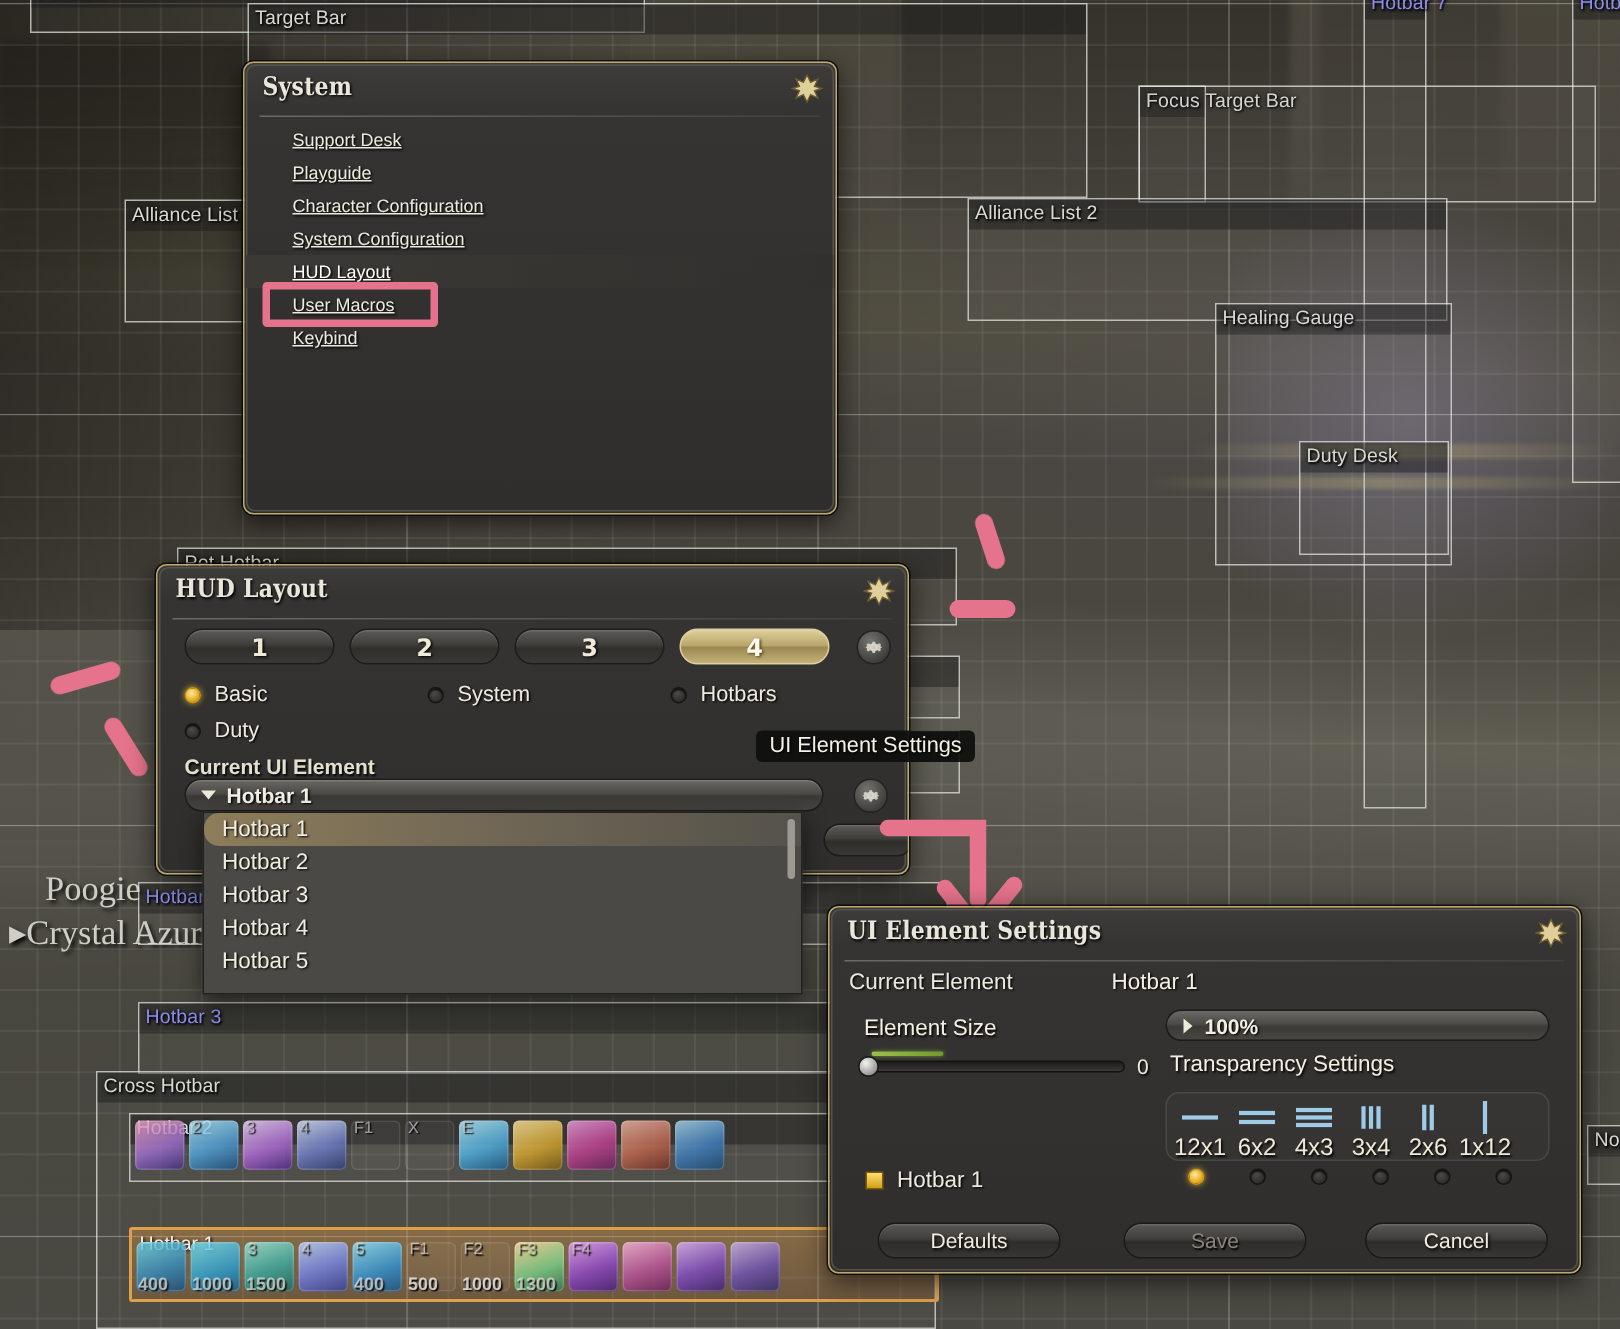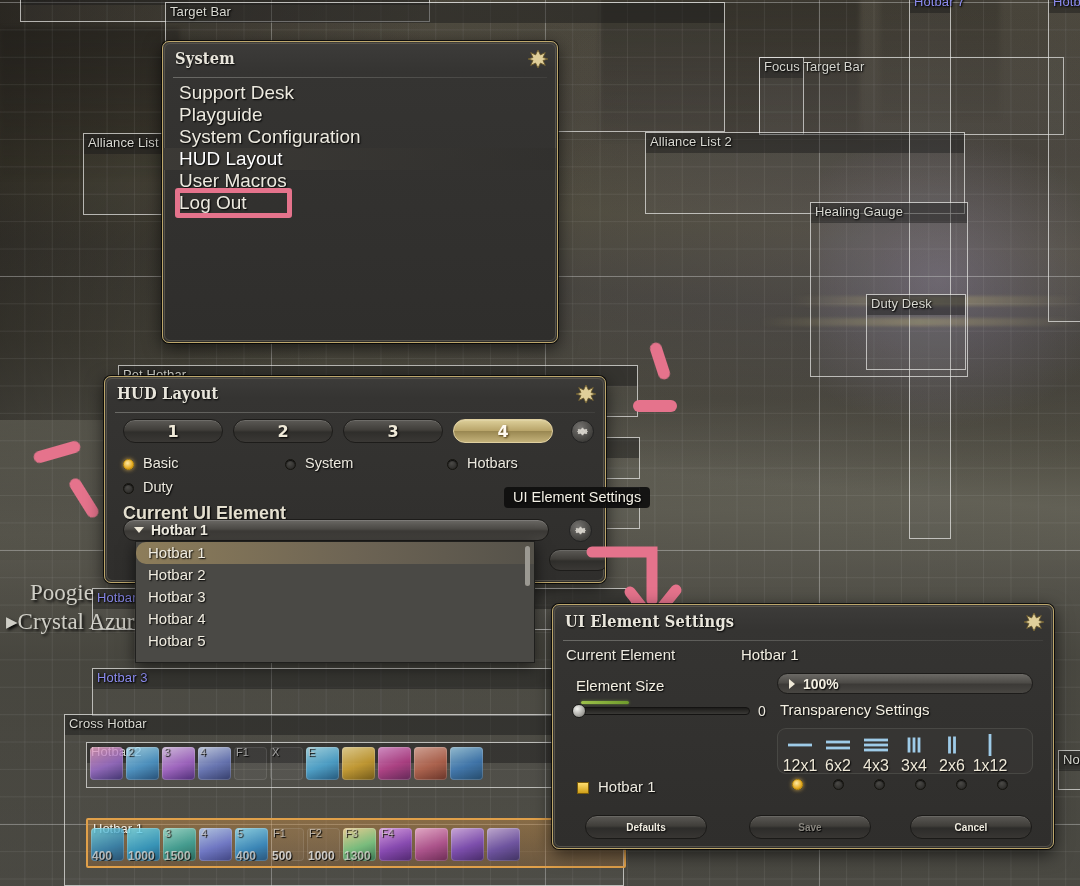--- a/index.html
+++ b/index.html
@@ -116,24 +116,25 @@
   }
   .close-x {
     position: absolute; right: 8px; top: 6px; width: 22px; height: 22px;
   }
 
   
   #system-window { left: 162px; top: 41px; width: 396px; height: 302px; }
   .menu-list { position: absolute; left: 0; top: 40px; right: 0; }
   .menu-item {
     height: 22px; line-height: 22px;
-    padding-left: 16px;
-    font-size: 19px; color: #ece9df;
+    padding-left: 32px;
+    font-size: 12px; color: #ece9df;
     text-shadow: 1px 1px 1.5px #000;
     cursor: pointer;
+    text-decoration: underline;
   }
   .menu-item.hl { background: linear-gradient(90deg, rgba(60,58,54,0.95), rgba(45,44,41,0.3)); color:#fff; }
 
   
   .ann-rect {
     position: absolute;
     border: 5px solid #e5738c;
     border-radius: 3px;
     pointer-events: none;
   }
@@ -177,21 +178,21 @@
     border: 1px solid #15140f;
     vertical-align: middle; margin-right: 9px;
     box-shadow: inset 0 1px 1px rgba(0,0,0,0.8);
   }
   .radio.on {
     background: radial-gradient(circle at 40% 35%, #ffe9a0, #e3a81e 65%, #8a6210);
     box-shadow: 0 0 4px rgba(255,200,80,0.75);
     border-color: #c9960f;
   }
   .field-label {
-    position:absolute; font-size: 18px; color: #e4dfcf; font-weight:700;
+    position:absolute; font-size: 14px; color: #e4dfcf; font-weight:700;
     text-shadow: 1px 1px 1.5px #000;
   }
   .combo {
     position: absolute; height: 22px; border-radius: 11px;
     background: linear-gradient(180deg, #6a6864 0%, #4c4a46 45%, #3b3936 55%, #474541 100%);
     border: 1px solid #1d1c1a;
     box-shadow: inset 0 1px 0 rgba(255,255,255,0.13);
     display:flex; align-items:center;
     padding-left: 10px; gap:7px;
     font-size: 14px; color:#f2efe4; font-weight:700;
@@ -274,21 +275,21 @@
     display:inline-block; width: 12px; height: 12px;
     background: linear-gradient(180deg, #ffdd6e, #d0a018);
     border: 1px solid #7a5c0c; vertical-align: middle; margin-right: 9px;
   }
   .btn {
     position:absolute; height: 24px; border-radius: 12px;
     background: linear-gradient(180deg, #5a5854 0%, #403e3a 45%, #2d2c2a 55%, #383633 100%);
     border: 1px solid #1b1a18;
     box-shadow: inset 0 1px 0 rgba(255,255,255,0.1);
     display:flex; align-items:center; justify-content:center;
-    font-size: 10px; font-weight:700; color: #f0ece0;
+    font-size: 14px; font-weight:400; color: #f0ece0;
     text-shadow: 1px 1px 2px #000;
     cursor: pointer;
   }
   .btn.disabled { color: #88857e; text-shadow: 1px 1px 1px #000; }
 
   
   #tooltip-uies {
     position:absolute; left: 504px; top: 487px;
     background: rgba(14,14,14,0.92);
     border-radius: 4px;
@@ -499,24 +500,25 @@
       <div class="win-rule"></div>
       <div class="close-x">
         <svg width="22" height="22" viewBox="0 0 22 22">
           <path d="M11 2 L13.4 6.9 L18.3 4.6 L16 9.5 L20.9 11 L16 12.5 L18.3 17.4 L13.4 15.1 L11 20 L8.6 15.1 L3.7 17.4 L6 12.5 L1.1 11 L6 9.5 L3.7 4.6 L8.6 6.9 Z" fill="#e0cf9a" stroke="#6e5c2c" stroke-width="0.9"></path>
         </svg>
       </div>
     </div>
     <div class="menu-list" id="system-menu-list">
         <div class="menu-item">Support Desk</div>
         <div class="menu-item">Playguide</div>
+        <div class="menu-item">Character Configuration</div>
         <div class="menu-item">System Configuration</div>
         <div class="menu-item hl">HUD Layout</div>
         <div class="menu-item">User Macros</div>
-        <div class="menu-item">Log Out</div>
+        <div class="menu-item">Keybind</div>
       </div>
   </div>
 
   <div class="ann-rect" id="ann-hudlayout" style="left: 175px; top: 188px; width: 117px; height: 30px; border-color: rgb(229, 115, 140);"></div>
 
   <div class="win" id="hudlayout-window">
     <div class="win-head">
       <div class="win-title">HUD Layout</div>
       <div class="win-rule"></div>
       <div class="close-x">

